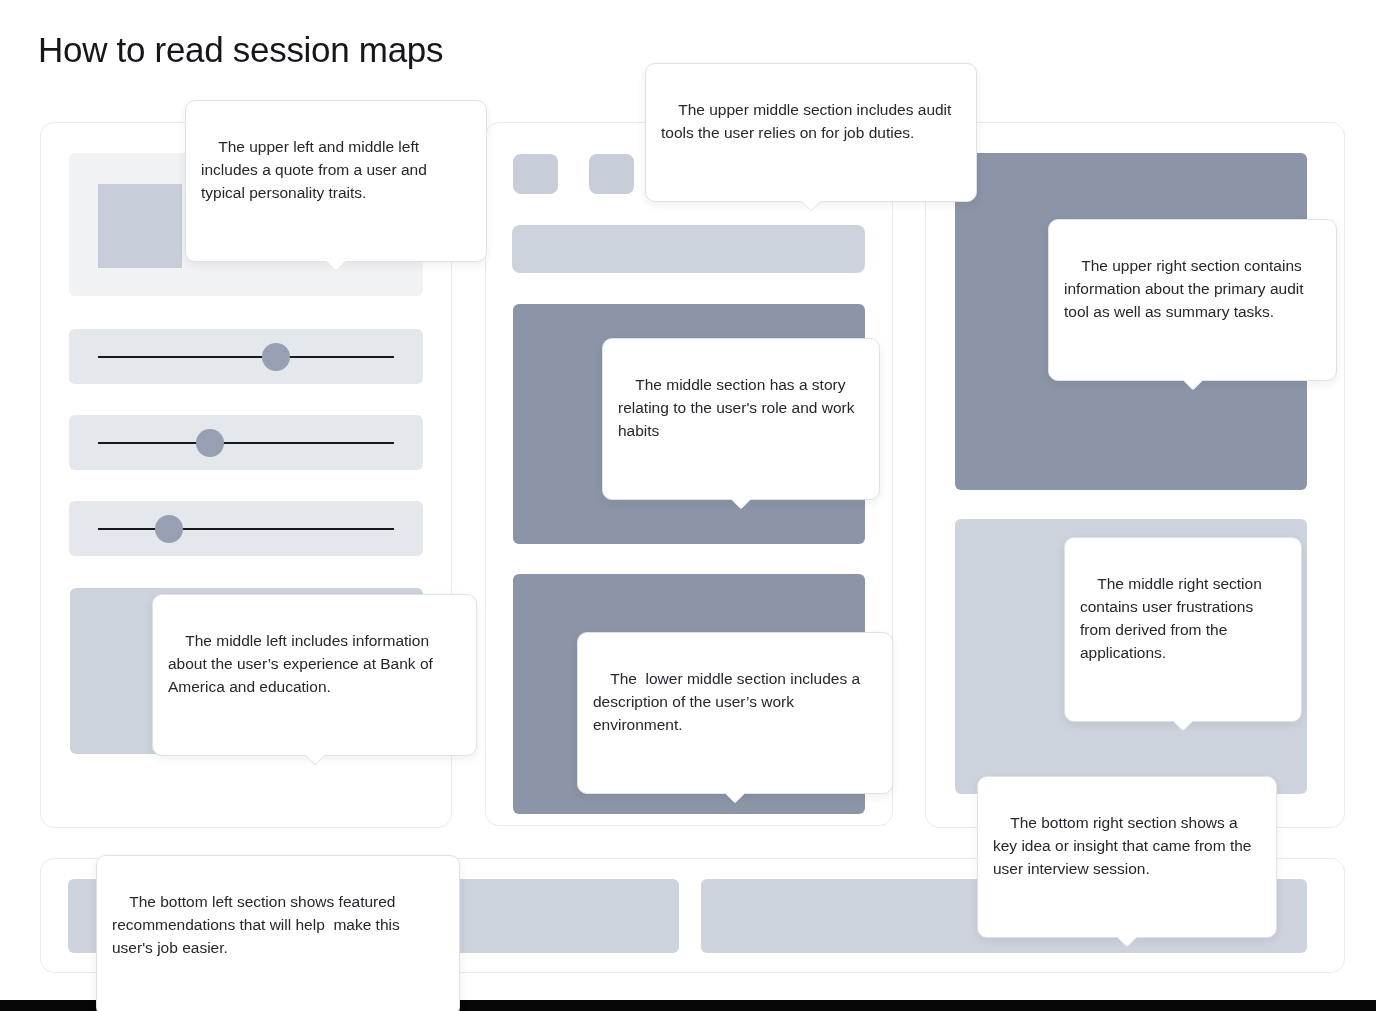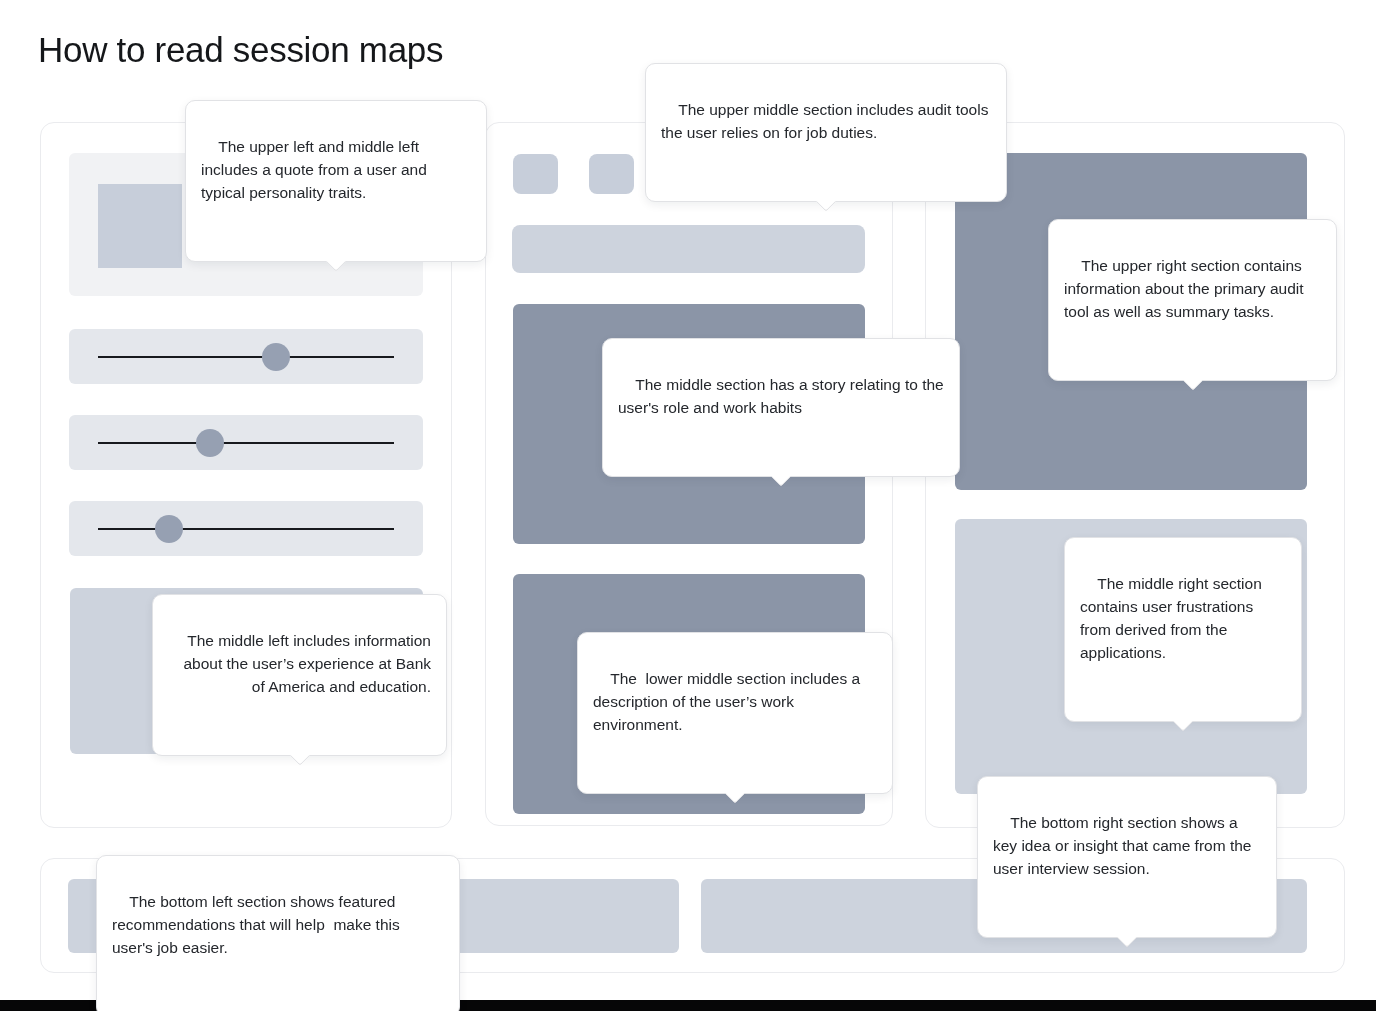--- a/index.html
+++ b/index.html
@@ -64,25 +64,25 @@
     white-space:pre-wrap;
   }
   .callout-tail {
     position:absolute; bottom:-7.5px; left:50%; width:13px; height:13px;
     background:#fff; transform:translateX(-50%) rotate(45deg);
     border-right:1px solid var(--callout-border, #E1E2E5);
     border-bottom:1px solid var(--callout-border, #E1E2E5);
     border-bottom-right-radius:3px;
   }
   .callout-upper-left   { left:185px;  top:100px; width:302px; }
-  .callout-upper-middle { left:645px;  top:63px;  width:362px; }
+  .callout-upper-middle { left:645px;  top:63px;  width:332px; }
   .callout-upper-right  { left:1048px; top:183px; width:289px;margin-top:36px; }
-  .callout-middle       { left:602px;  top:338px; width:358px; }
+  .callout-middle       { left:602px;  top:338px; width:278px; }
   .callout-middle-right { left:1064px; top:537px; width:238px; }
-  .callout-middle-left  { left:152px;  top:594px; width:295px;text-align:right; }
+  .callout-middle-left  { left:152px;  top:594px; width:325px; }
   .callout-lower-middle { left:577px;  top:632px; width:316px; }
   .callout-bottom-left  { left:96px;   top:820px; width:364px;margin-top:35px; }
   .callout-bottom-right { left:977px;  top:776px; width:300px; }
 
   .footer-bar { position:absolute; left:0; top:1000px; width:1376px; height:11px;
     background:var(--footer-bar, #060607); }
 </style>
 </head>
 <body>
 

